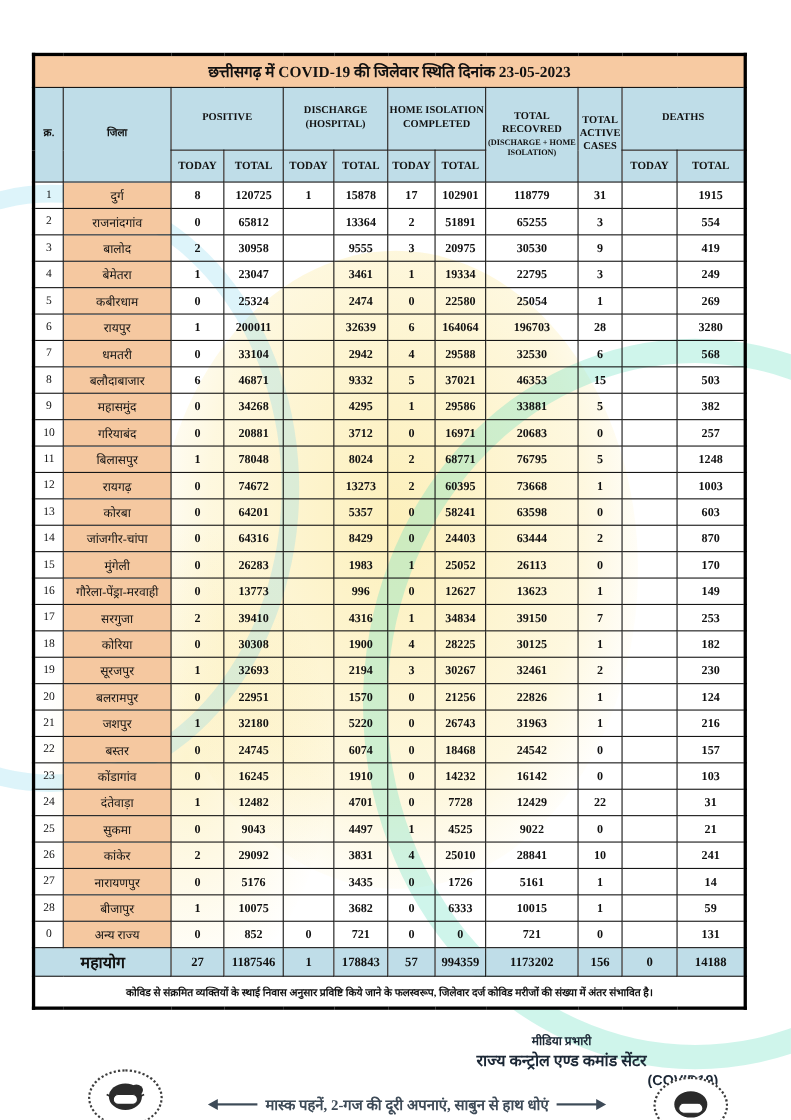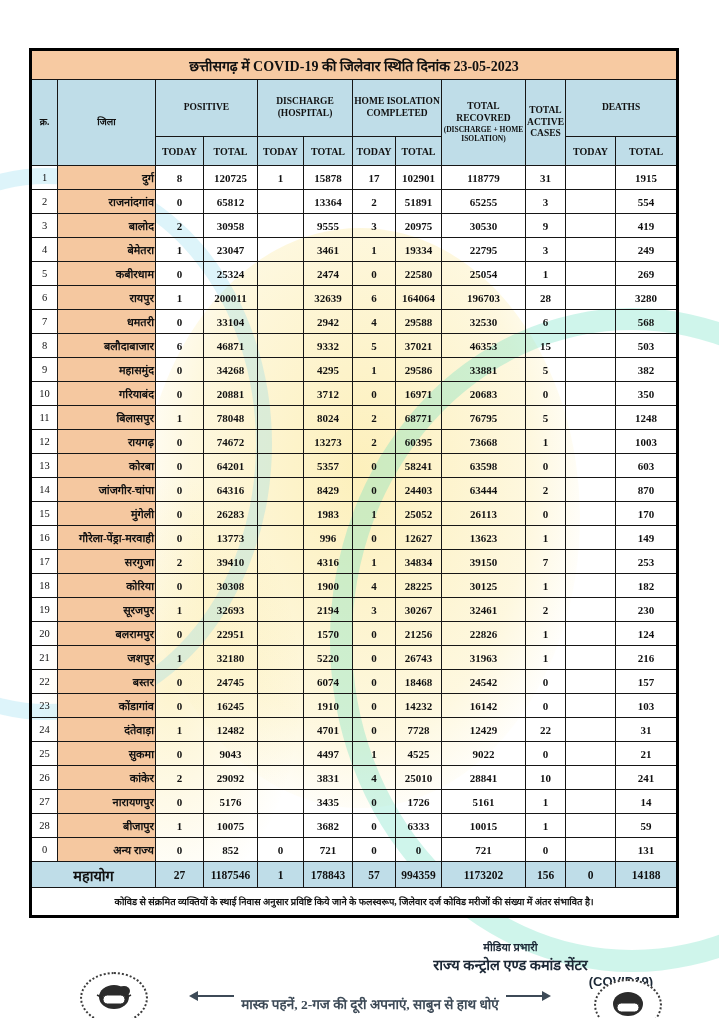--- a/index.html
+++ b/index.html
@@ -49,22 +49,22 @@
   }
   tr.title-row th{
     background:#F7CAA2;height:28px;font-size:14px;font-weight:bold;
   }
   tr.h1 th{background:#BFDDE8;font-size:9.5px;font-weight:bold;height:56px;line-height:1.25;}
   tr.h2 th{background:#BFDDE8;font-size:10px;font-weight:bold;height:28px;}
   tr.h1 .sub{display:block;font-size:7.5px;font-weight:bold;}
   tbody td{height:23px;font-size:11px;font-weight:bold;background:transparent;}
   tbody td.sno{font-weight:normal;font-size:10.5px;}
   tbody td.district{
-    background:#F5C8A0;text-align:right;padding-left:1px;
-    font-weight:bold;font-size:11px;white-space:nowrap;
+    background:#F5C8A0;text-align:center;padding-left:1px;
+    font-weight:normal;font-size:11px;white-space:nowrap;
   }
   tr.total-row td{background:#BFDDE8;font-weight:bold;height:25px;font-size:11.5px;}
   tr.total-row td.lbl{font-size:14.5px;}
   tr.note-row td{height:27px;font-size:9.5px;font-weight:bold;background:#fff;}
 
   
   .signature{
     position:absolute;top:891px;left:368px;width:285px;z-index:1;
     text-align:center;font-weight:bold;color:#1b2735;
   }
@@ -75,21 +75,21 @@
   .mask-badge{
     position:absolute;z-index:1;width:64px;height:48px;
     border:2px dotted #3c3c3c;border-radius:50%;
     display:flex;align-items:center;justify-content:center;background:#fff;
   }
   .mask-left{top:924px;left:80px;}
   .mask-right{top:931px;left:594px;}
 
   .slogan-row{
     position:absolute;top:947px;left:150px;width:440px;z-index:1;
-    display:flex;justify-content:center;gap:7px;
+    display:flex;align-items:center;justify-content:center;gap:7px;
   }
   .arrow{flex:0 0 42px;height:2px;background:#3d4a57;position:relative;}
   .arrow.left::before{
     content:"";position:absolute;left:-3px;top:-4px;
     border-right:9px solid #3d4a57;border-top:5px solid transparent;border-bottom:5px solid transparent;
   }
   .arrow.right::after{
     content:"";position:absolute;right:-3px;top:-4px;
     border-left:9px solid #3d4a57;border-top:5px solid transparent;border-bottom:5px solid transparent;
   }
@@ -286,21 +286,21 @@
           <td class="district">गरियाबंद</td>
           <td>0</td>
           <td>20881</td>
           <td></td>
           <td>3712</td>
           <td>0</td>
           <td>16971</td>
           <td>20683</td>
           <td>0</td>
           <td></td>
-          <td>350</td>
+          <td>257</td>
         </tr>
         <tr>
           <td class="sno">11</td>
           <td class="district">बिलासपुर</td>
           <td>1</td>
           <td>78048</td>
           <td></td>
           <td>8024</td>
           <td>2</td>
           <td>68771</td>

